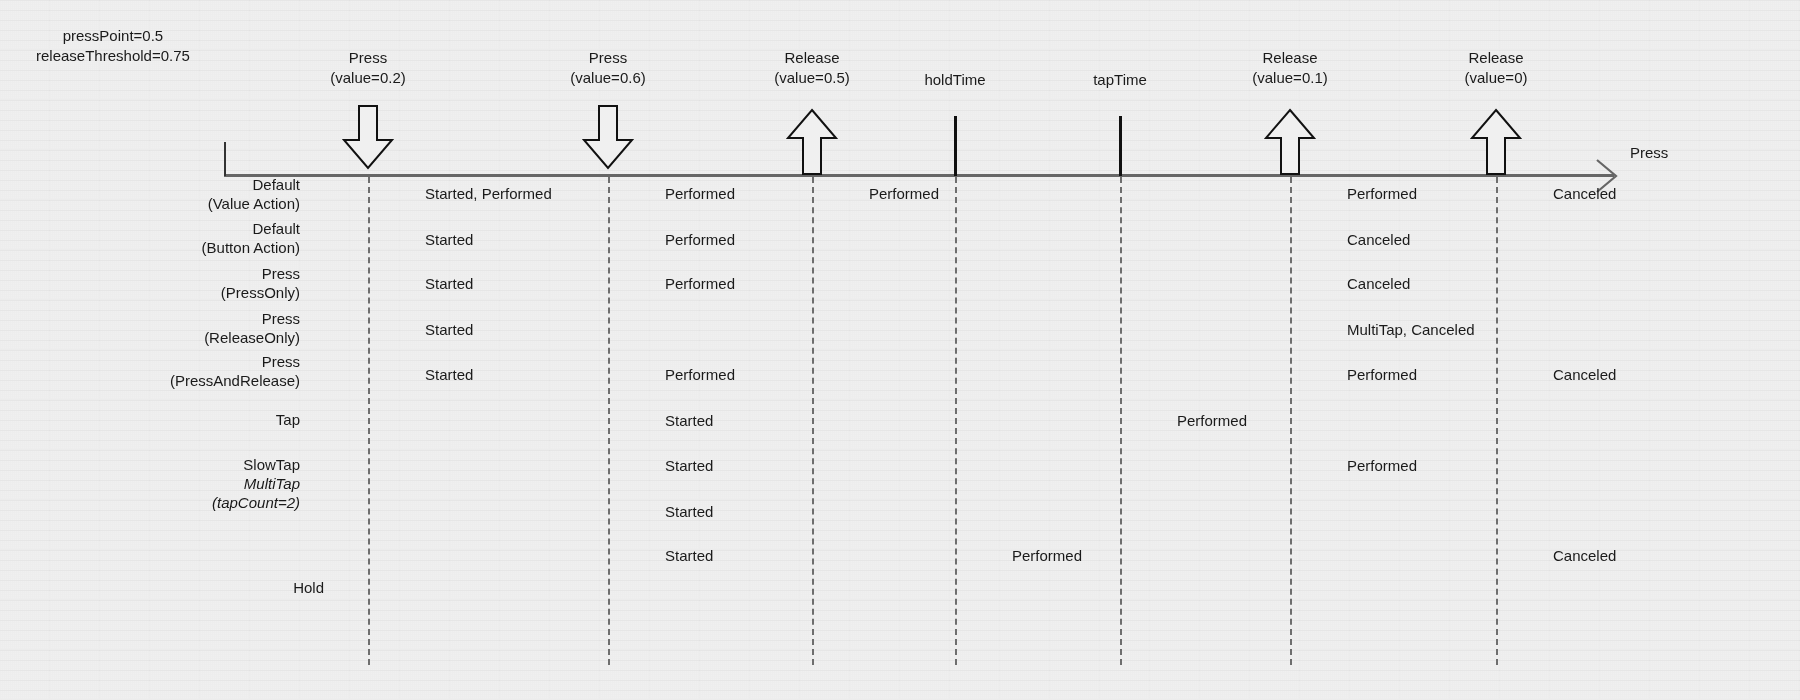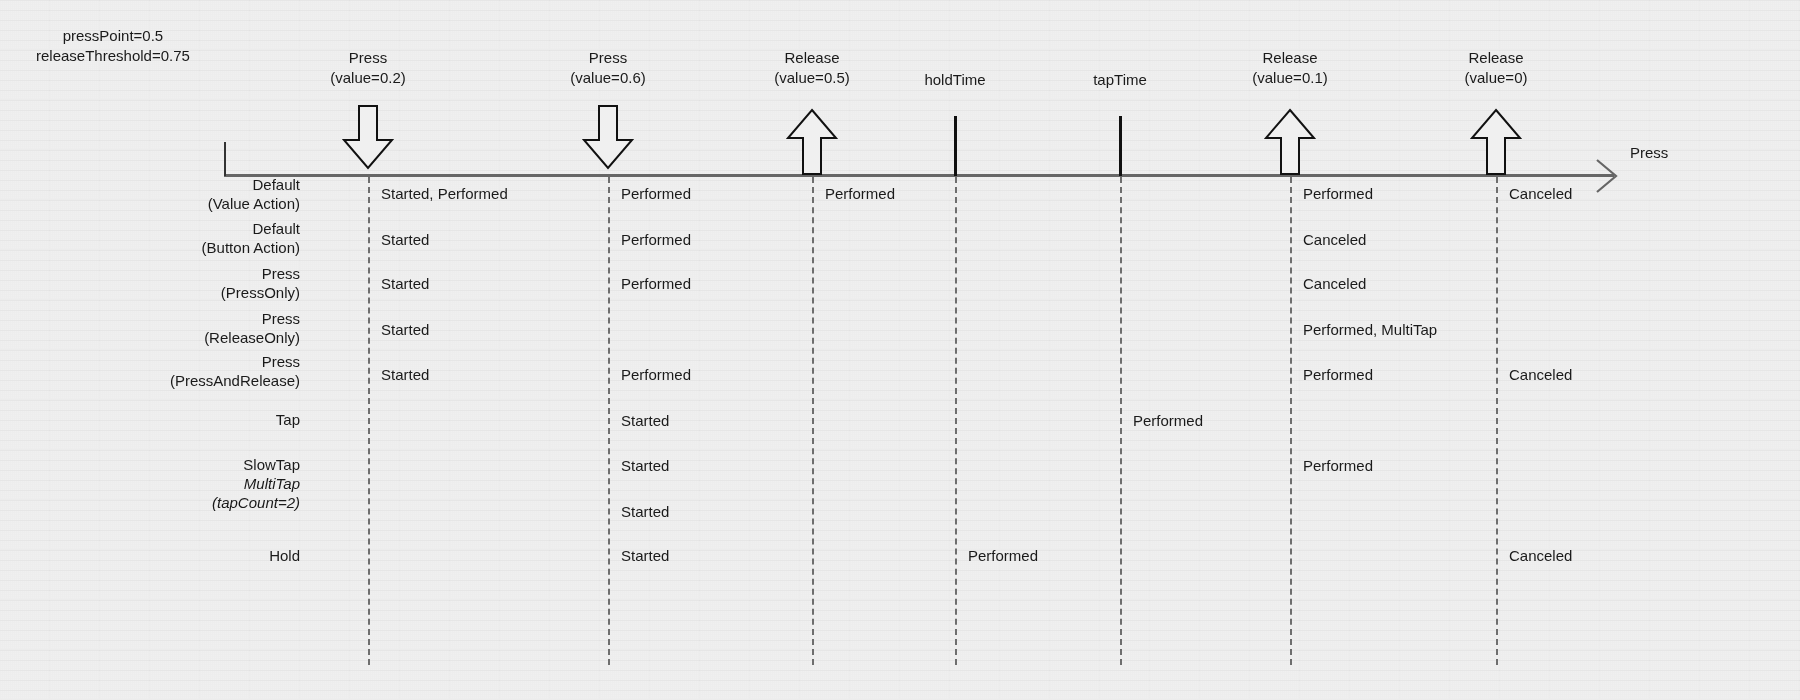--- a/index.html
+++ b/index.html
@@ -143,20 +143,21 @@
     line-height: 19px;
     color: #1a1a1a;
     white-space: pre;
   }
   .cell {
     position: absolute;
     font-size: 15px;
     line-height: 19px;
     color: #1a1a1a;
     white-space: pre;
+    margin-left: 44px;
   }
 </style>
 </head>
 <body>
 
 <div id="canvas">
   <div id="grid-dots"></div>
 
   <div class="txt" id="params">pressPoint=0.5
 releaseThreshold=0.75</div>
@@ -234,34 +235,34 @@
       <div class="cell" style="left: 621px; top: 230px;">Performed</div>
       <div class="cell" style="left: 1303px; top: 230px;">Canceled</div>
       <div class="row-label" style="top: 264px;">Press
 (PressOnly)</div>
       <div class="cell" style="left: 381px; top: 274px;">Started</div>
       <div class="cell" style="left: 621px; top: 274px;">Performed</div>
       <div class="cell" style="left: 1303px; top: 274px;">Canceled</div>
       <div class="row-label" style="top: 309px;">Press
 (ReleaseOnly)</div>
       <div class="cell" style="left: 381px; top: 320px;">Started</div>
-      <div class="cell" style="left: 1303px; top: 320px;">Performed, MultiTap</div>
+      <div class="cell" style="left: 1303px; top: 320px;">MultiTap, Canceled</div>
       <div class="row-label" style="top: 352px;">Press
 (PressAndRelease)</div>
       <div class="cell" style="left: 381px; top: 365px;">Started</div>
       <div class="cell" style="left: 621px; top: 365px;">Performed</div>
       <div class="cell" style="left: 1303px; top: 365px;">Performed</div>
       <div class="cell" style="left: 1509px; top: 365px;">Canceled</div>
       <div class="row-label" style="top: 410px;">Tap</div>
       <div class="cell" style="left: 621px; top: 411px;">Started</div>
       <div class="cell" style="left: 1133px; top: 411px;">Performed</div>
       <div class="row-label" style="top: 455px;">SlowTap</div>
       <div class="cell" style="left: 621px; top: 456px;">Started</div>
       <div class="cell" style="left: 1303px; top: 456px;">Performed</div>
       <div class="row-label" style="top: 474px; font-style: italic;">MultiTap
 (tapCount=2)</div>
       <div class="cell" style="left: 621px; top: 502px;">Started</div>
-      <div class="row-label" style="top: 546px;">Hold</div>
+      <div class="row-label" style="top: 578px; margin-left: 24px;">Hold</div>
       <div class="cell" style="left: 621px; top: 546px;">Started</div>
       <div class="cell" style="left: 968px; top: 546px;">Performed</div>
       <div class="cell" style="left: 1509px; top: 546px;">Canceled</div>
     </div>
 </div>
 
 </body></html>

